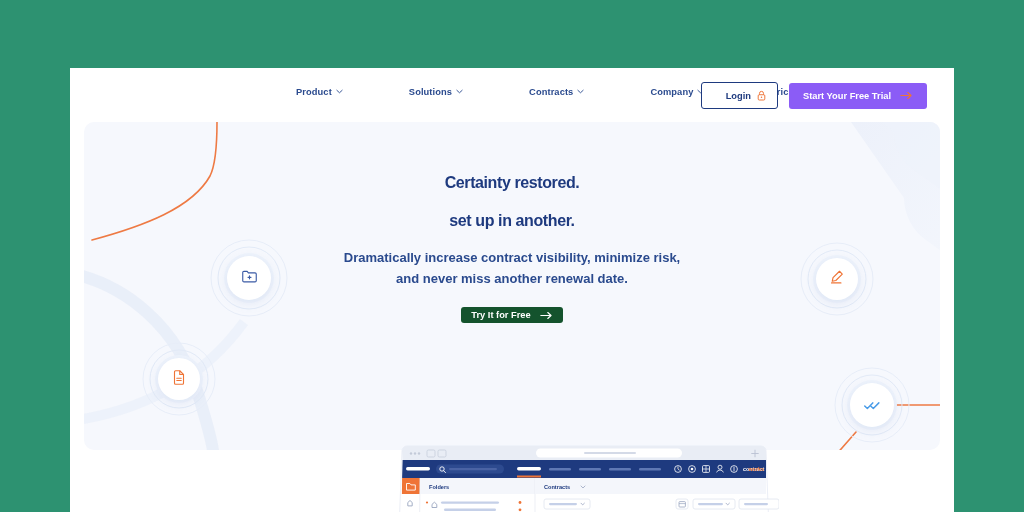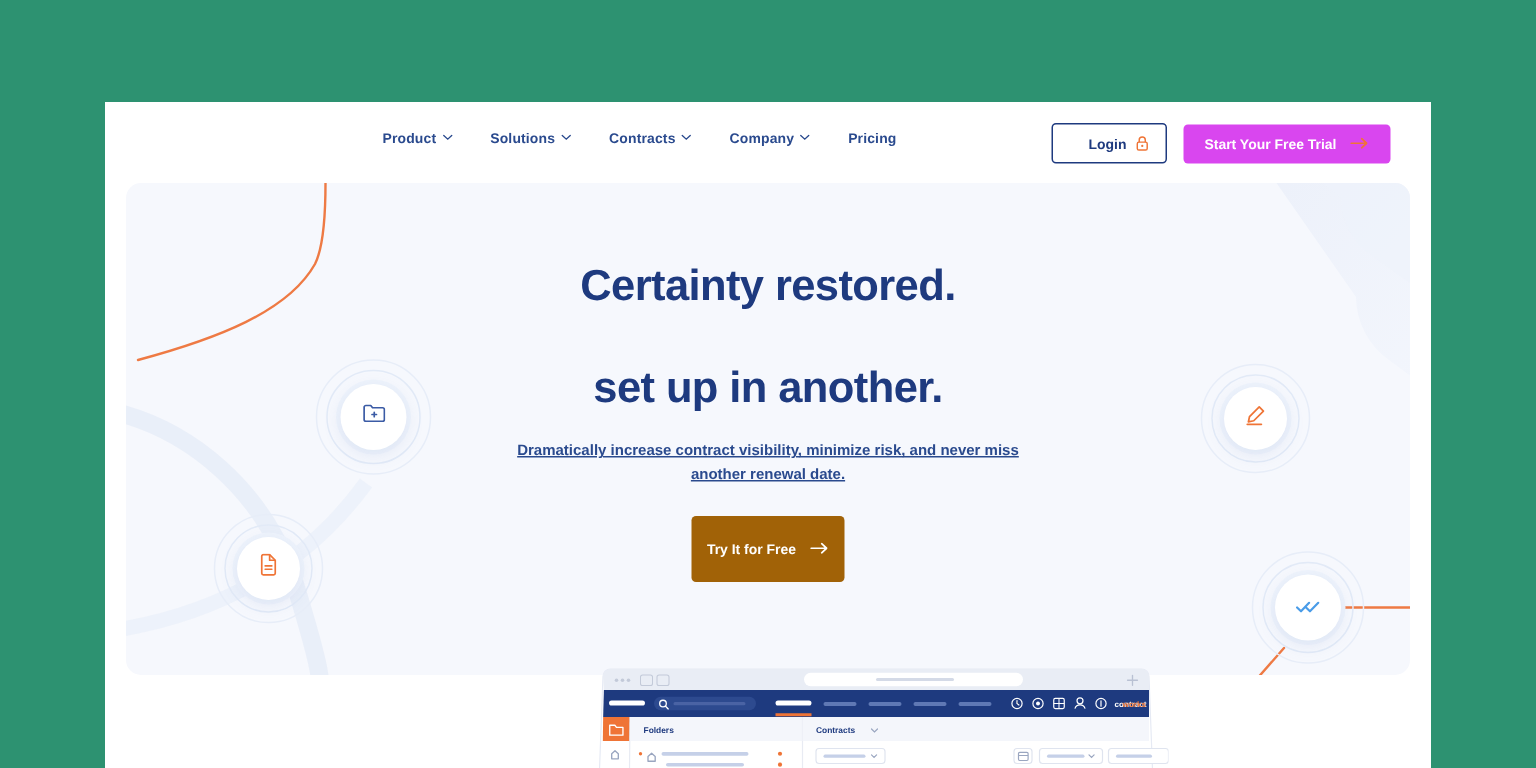--- a/index.html
+++ b/index.html
@@ -26,41 +26,41 @@
     background: #ffffff;
     z-index: 40;
   }
   #nav-links {
     position: absolute; left: 185px; top: 19px;
     display: flex; gap: 25px; align-items: center;
   }
   .nav-item {
     display: flex; align-items: center; gap: 4px;
     color: #2a4a8e; font-size: 9.3px; font-weight: bold;
-    letter-spacing: .1px; white-space: nowrap; cursor: pointer;
+    letter-spacing: .1px; white-space: nowrap; cursor: pointer; margin-left: 41px;
   }
   .chev {
     width: 7px; height: 7px; position: relative; top: -1px;
   }
   .chev svg { display: block; }
 
   #header-actions {
     position: absolute; right: 27px; top: 14px;
     display: flex; align-items: center; gap: 11px;
   }
   #login-button {
     display: flex; align-items: center; gap: 6px;
     border: 1.3px solid #1e3a7f; border-radius: 3px;
     padding: 7px 11px 7px 24px; background: #fff;
     color: #1e3a7f; font-size: 9.3px; font-weight: bold; cursor: pointer;
   }
   #lock-icon svg { display: block; }
   #trial-button {
     display: flex; align-items: center; gap: 9px;
-    background: #d946ef; border-radius: 3px;
+    background: #8b5cf6; border-radius: 3px;
     padding: 8px 14px; color: #ffffff;
     font-size: 9.3px; font-weight: bold; cursor: pointer;
     white-space: nowrap;
   }
   #arrow-right-icon-header svg { display: block; }
 
   
   #hero {
     position: absolute; left: 14px; top: 54px;
     width: 856px; height: 328px;
@@ -70,38 +70,37 @@
   }
   #hero-deco-svg { position: absolute; left: 0; top: 0; width: 856px; height: 328px; }
 
   #hero-content {
     position: absolute; left: 0; top: 0;
     width: 856px; text-align: center; z-index: 10;
   }
   #headline {
     margin-top: 52px;
     color: #1e3a7f;
-    font-size: 29px;
+    font-size: 16px;
     font-weight: bold;
     line-height: 1.175;
     letter-spacing: -0.4px;
   }
   #subheadline {
     margin: 17px auto 0;
     width: 340px;
     color: #2a4a8e;
-    font-size: 10px;
+    font-size: 13px;
     font-weight: bold;
     line-height: 1.62;
-    text-decoration: underline;
   }
   #cta-button {
     margin: 18px auto 0;
-    width: 102px; height: 44px;
-    background: #a16207;
+    width: 102px; height: 16px;
+    background: #14532d;
     border-radius: 3px;
     display: flex; align-items: center; justify-content: center; gap: 9px;
     color: #ffffff; font-size: 9.3px; font-weight: bold;
     cursor: pointer;
   }
   #arrow-right-icon-cta svg { display: block; }
 
   
   .badge { position: absolute; z-index: 12; }
   .badge .rings { position: absolute; left: 0; top: 0; }

